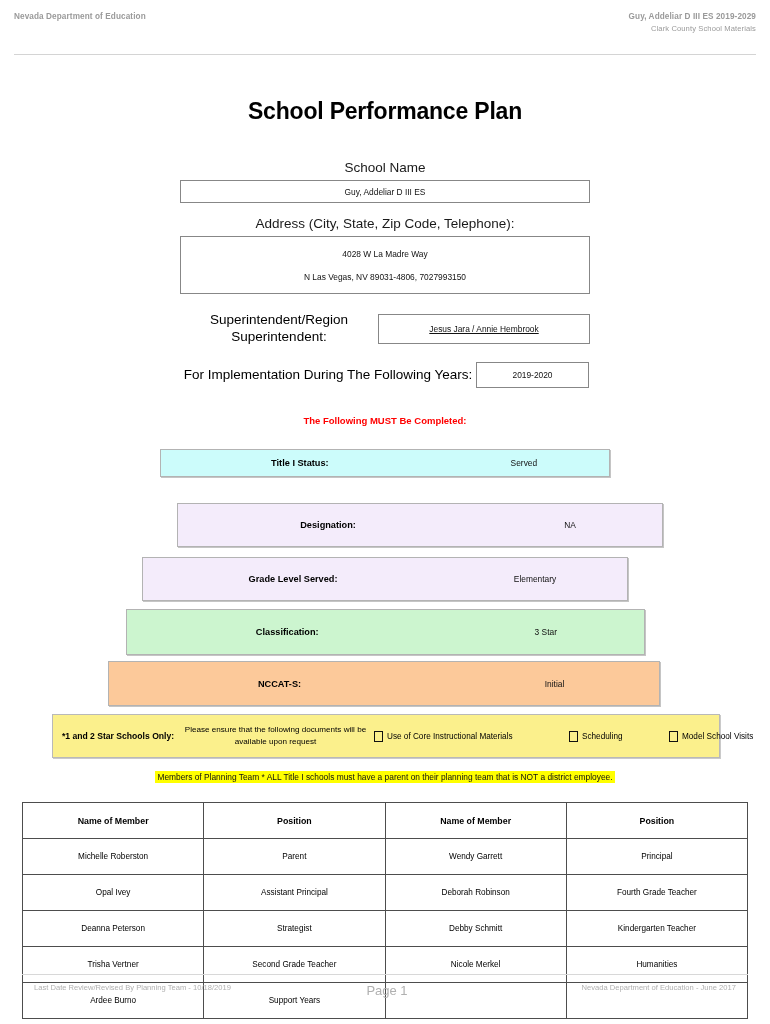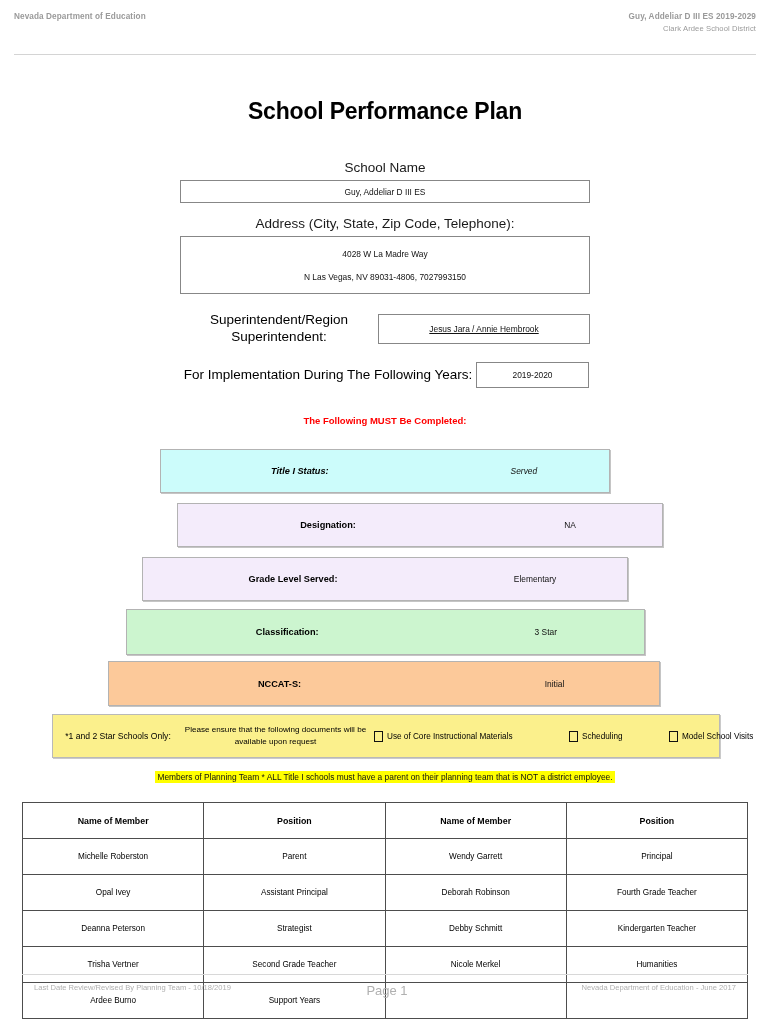--- a/index.html
+++ b/index.html
@@ -142,41 +142,41 @@
     font-weight: bold;
     color: #000;
   }
   .bar .bar-value {
     flex: 1;
     text-align: center;
     font-size: 8.4px;
     color: #111;
   }
 
-  .bar-title1      { top: 449px; left: 160px; width: 450px; height: 44px; background: #ccfcfb; font-style: italic; }
+  .bar-title1      { top: 449px; left: 160px; width: 450px; height: 28px; background: #ccfcfb; }
   .bar-designation { top: 503px; left: 142px; width: 486px; height: 44px; background: #f4ecfb; margin-left: 35px; }
   .bar-grade       { top: 557px; left: 142px; width: 486px; height: 44px; background: #f4ecfb; }
   .bar-classification { top: 609px; left: 126px; width: 519px; height: 46px; background: #ccf5cf; }
   .bar-nccat       { top: 661px; left: 108px; width: 552px; height: 45px; background: #fcc99a; }
 
   
   .yellow-band {
     position: absolute;
     top: 714px; left: 52px; width: 668px; height: 44px;
     background: #fbf08c;
     border: 1px solid #b9b9b9;
     box-shadow: 1px 1px 0 0 rgba(150,150,150,0.5);
     display: flex;
     align-items: center;
   }
   .yb-star {
     flex: 0 0 130px;
     text-align: center;
     font-size: 8.6px;
-    font-weight: normal;
+    font-weight: bold;
   }
   .yb-note {
     flex: 0 0 185px;
     text-align: center;
     font-size: 8.1px;
     line-height: 1.45;
   }
   .yb-checks {
     flex: 1;
     display: flex;
@@ -255,21 +255,21 @@
 </style>
 </head>
 <body>
 
 <div class="page">
 
   <div class="page-header">
     <div class="hdr-left">Nevada Department of Education</div>
     <div class="hdr-right">
       <div class="line1">Guy, Addeliar D III ES  2019-2029</div>
-      <div class="line2">Clark Ardee School District</div>
+      <div class="line2">Clark County School Materials</div>
     </div>
     <div class="hdr-rule"></div>
   </div>
 
   <div class="doc-title">School Performance Plan</div>
 
   <div class="info">
 
     <div class="field-label">School Name</div>
     <div class="box box-schoolname">

